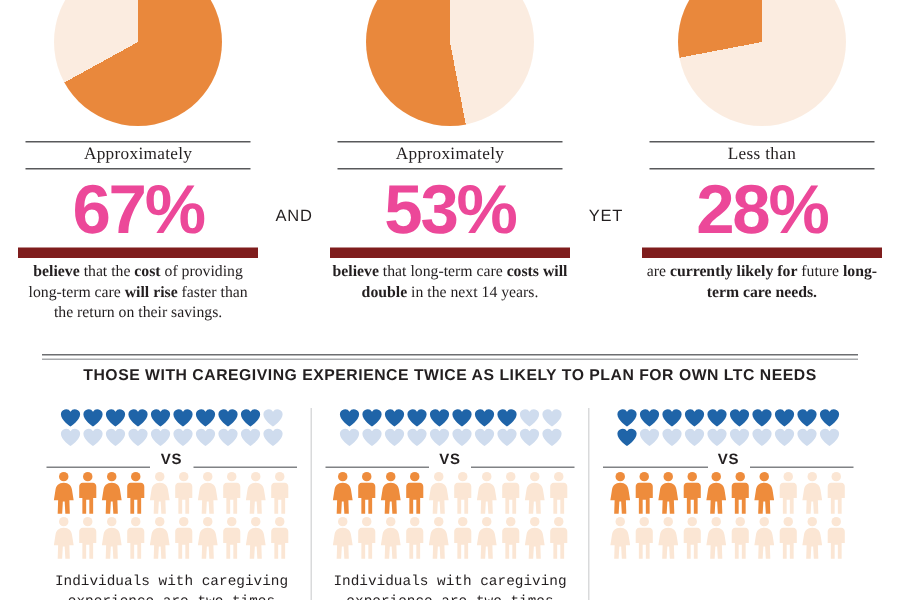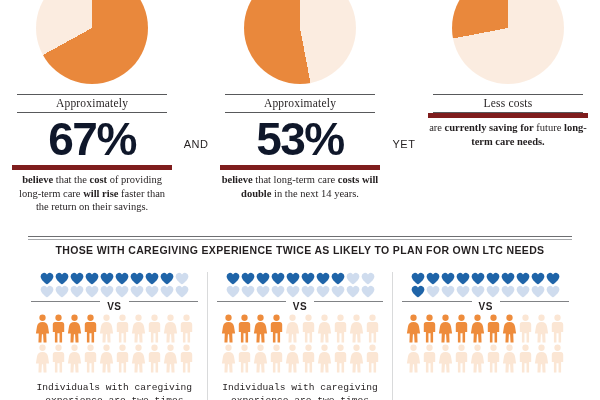--- a/index.html
+++ b/index.html
@@ -49,27 +49,27 @@
   .kicker {
     font-size: 11.5px;
     color: #231f20;
     letter-spacing: .2px;
   }
   .bignum {
     font-family: "Liberation Sans", sans-serif;
     font-weight: bold;
     font-size: 46px;
     line-height: 1.06;
-    color: #0f172a;
+    color: #ec4899;
     letter-spacing: -1.5px;
     margin: 2px 0 1px;
   }
   .desc-wrap {
     width: 160px;
-    border-top: 5px solid #7f1d1d;
+    border-top: 7px solid #7f1d1d;
     padding-top: 3px;
     text-align: center;
   }
   .desc {
     font-size: 10.5px;
     line-height: 1.32;
     color: #231f20;
   }
   .desc b { font-weight: bold; }
 
@@ -116,21 +116,21 @@
     display: flex;
     justify-content: center;
     gap: 1px;
     width: 100%;
   }
   .heart { width: 14px; height: 13px; display: block; }
   .person { width: 15px; height: 30px; display: block; }
 
   .vs-bar {
     display: flex;
-    align-items: flex-start;
+    align-items: flex-end;
     width: 100%;
     margin: 3px 0 2px;
   }
   .vs-bar .line { flex: 1 1 auto; height: 1px; background: #808285; }
   .vs-bar .vs {
     font-family: "Liberation Sans", sans-serif;
     font-weight: bold;
     font-size: 10px;
     color: #231f20;
     padding: 0 7px;
@@ -174,24 +174,25 @@
       <div class="desc-wrap">
         <div class="desc"><b>believe</b> that long-term care <b>costs will double</b> in the next 14 years.</div>
       </div>
     </div>
 
     <div class="conj">YET</div>
 
     <div class="stat-col">
       <div class="pie" style="background: conic-gradient(rgb(251, 236, 224) 0deg, rgb(251, 236, 224) 259.2deg, rgb(233, 136, 60) 259.2deg, rgb(233, 136, 60) 360deg);"></div>
       <div class="kicker-wrap">
-        <div class="kicker">Less costs</div>
-      </div>
+        <div class="kicker">Less than</div>
+      </div>
+      <div class="bignum">28%</div>
       <div class="desc-wrap">
-        <div class="desc">are <b>currently saving for</b> future <b>long-term care needs.</b></div>
+        <div class="desc">are <b>currently likely for</b> future <b>long-term care needs.</b></div>
       </div>
     </div>
 
   </div>
 
   <div class="rule-double"></div>
 
   <div class="bottom">
     <div class="section-title">THOSE WITH CAREGIVING EXPERIENCE TWICE AS LIKELY TO PLAN FOR OWN LTC NEEDS</div>
 

